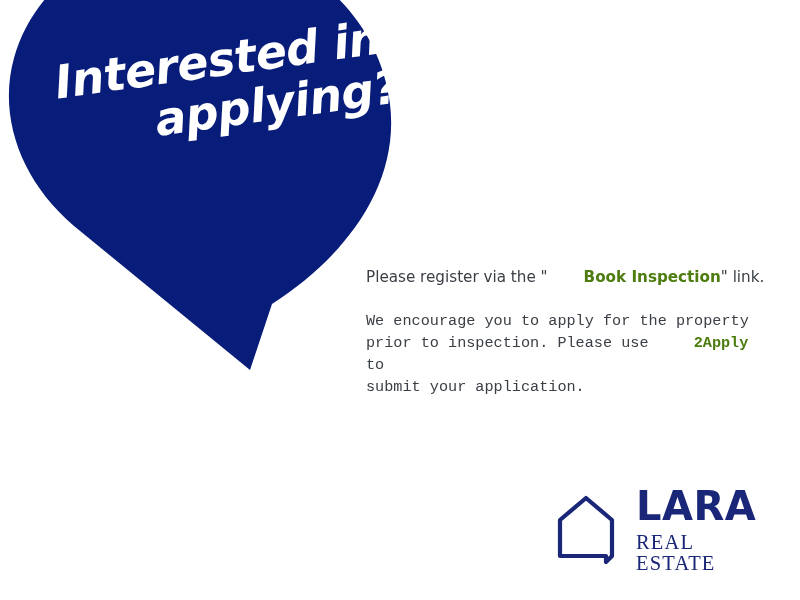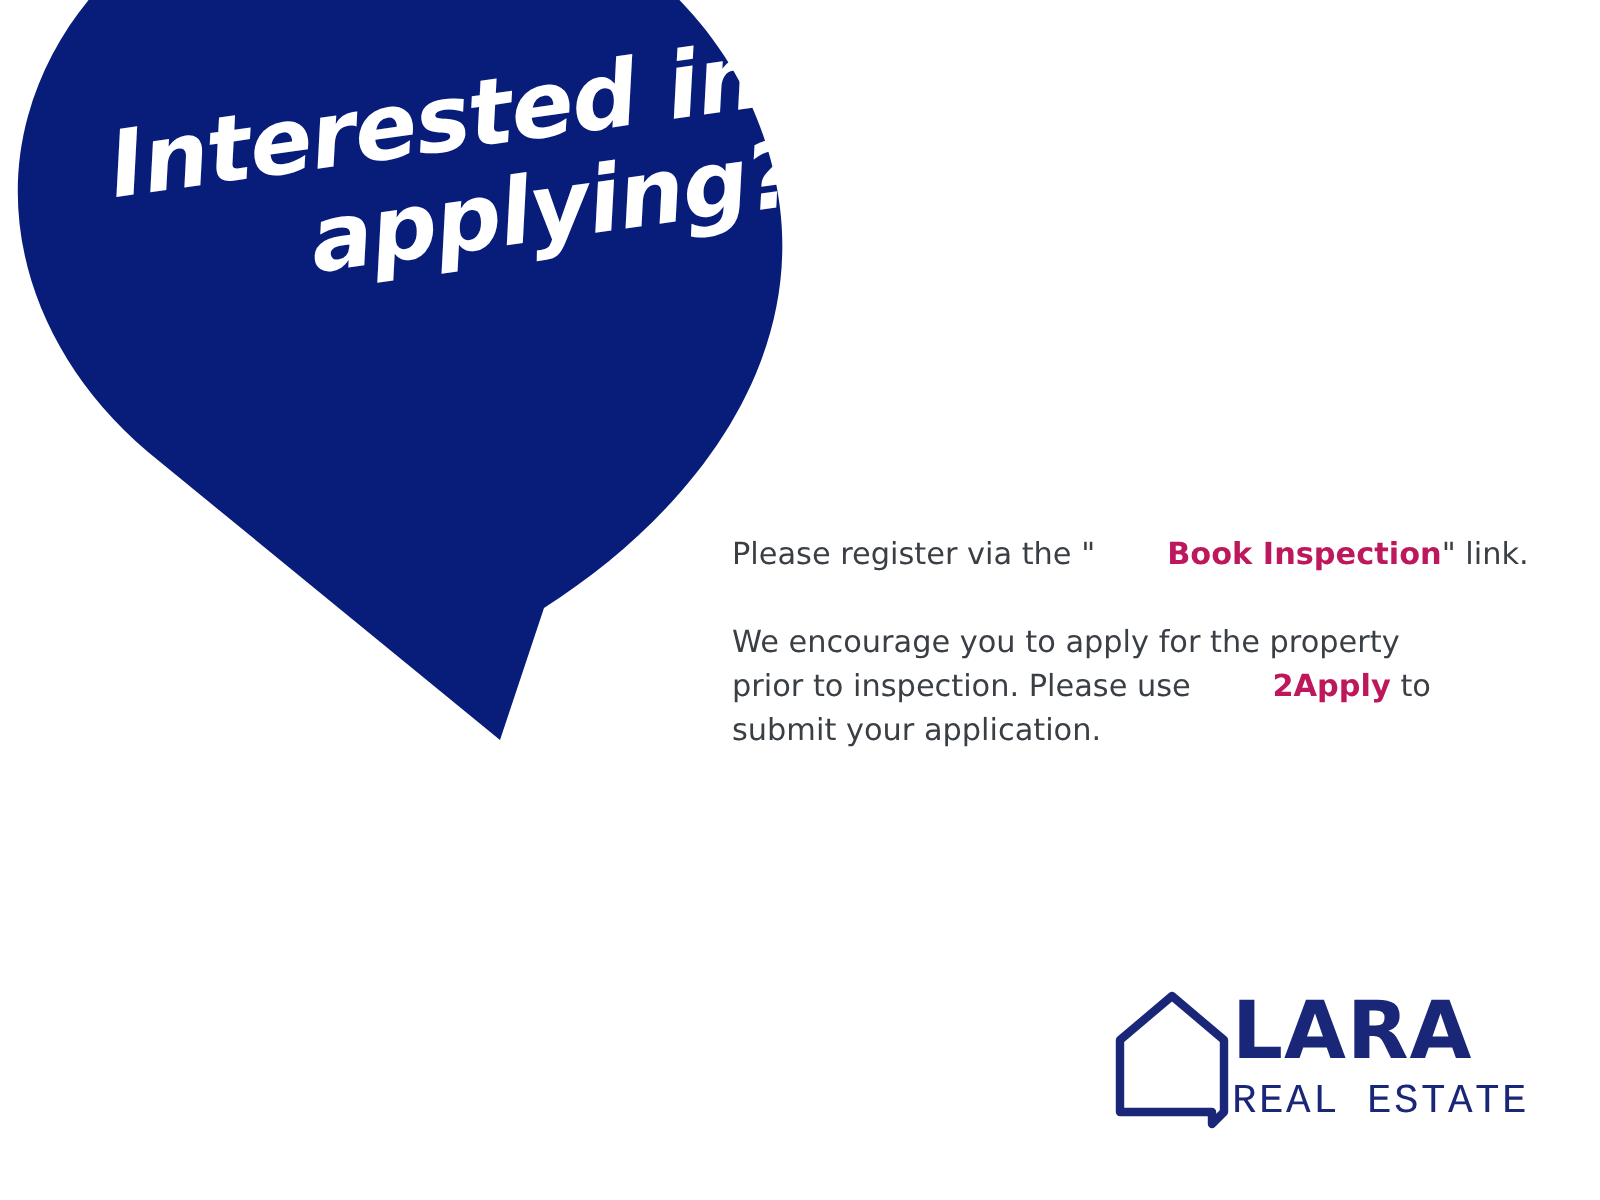--- a/index.html
+++ b/index.html
@@ -63,56 +63,57 @@
     width: 400px;
     color: #3a3f45;
     font-family: "DejaVu Sans", "Liberation Sans", sans-serif;
     font-size: 15.2px;
     line-height: 22px;
   }
   #body-copy p {
     margin: 0 0 22px 0;
     white-space: pre-line;
   }
-  #body-copy p:last-child { margin-bottom: 0; }
-  #body-copy b { font-weight: 700; color: #be185d; padding-left: 36px; }
+  #body-copy p:last-child { margin-bottom: 0; font-family: Liberation Mono, monospace; }
+  #body-copy b { font-weight: 700; color: #4d7c0f; padding-left: 36px; }
 
   
   #logo {
     position: absolute;
     left: 556px;
     top: 492px;
     width: 222px;
     height: 76px;
     display: flex;
     align-items: center;
   }
   #logo-mark {
     width: 60px;
     height: 72px;
     flex: 0 0 auto;
   }
   #logo-mark svg { display: block; width: 100%; height: 100%; }
   #logo-wordmark {
+    margin-left: 20px;
     display: flex;
     flex-direction: column;
     justify-content: center;
     line-height: 1;
   }
   #logo-name {
     color: #1a2677;
     font-family: "DejaVu Sans", "Liberation Sans", sans-serif;
     font-weight: 700;
     font-size: 40px;
     letter-spacing: 0.5px;
     line-height: 0.96;
   }
   #logo-tagline {
     color: #1a2677;
-    font-family: Liberation Mono, monospace;
+    font-family: Liberation Serif, serif;
     font-weight: 400;
     font-size: 20.5px;
     letter-spacing: 1.2px;
     margin-top: 7px;
     line-height: 1;
   }
 </style>
 </head>
 <body>
 

